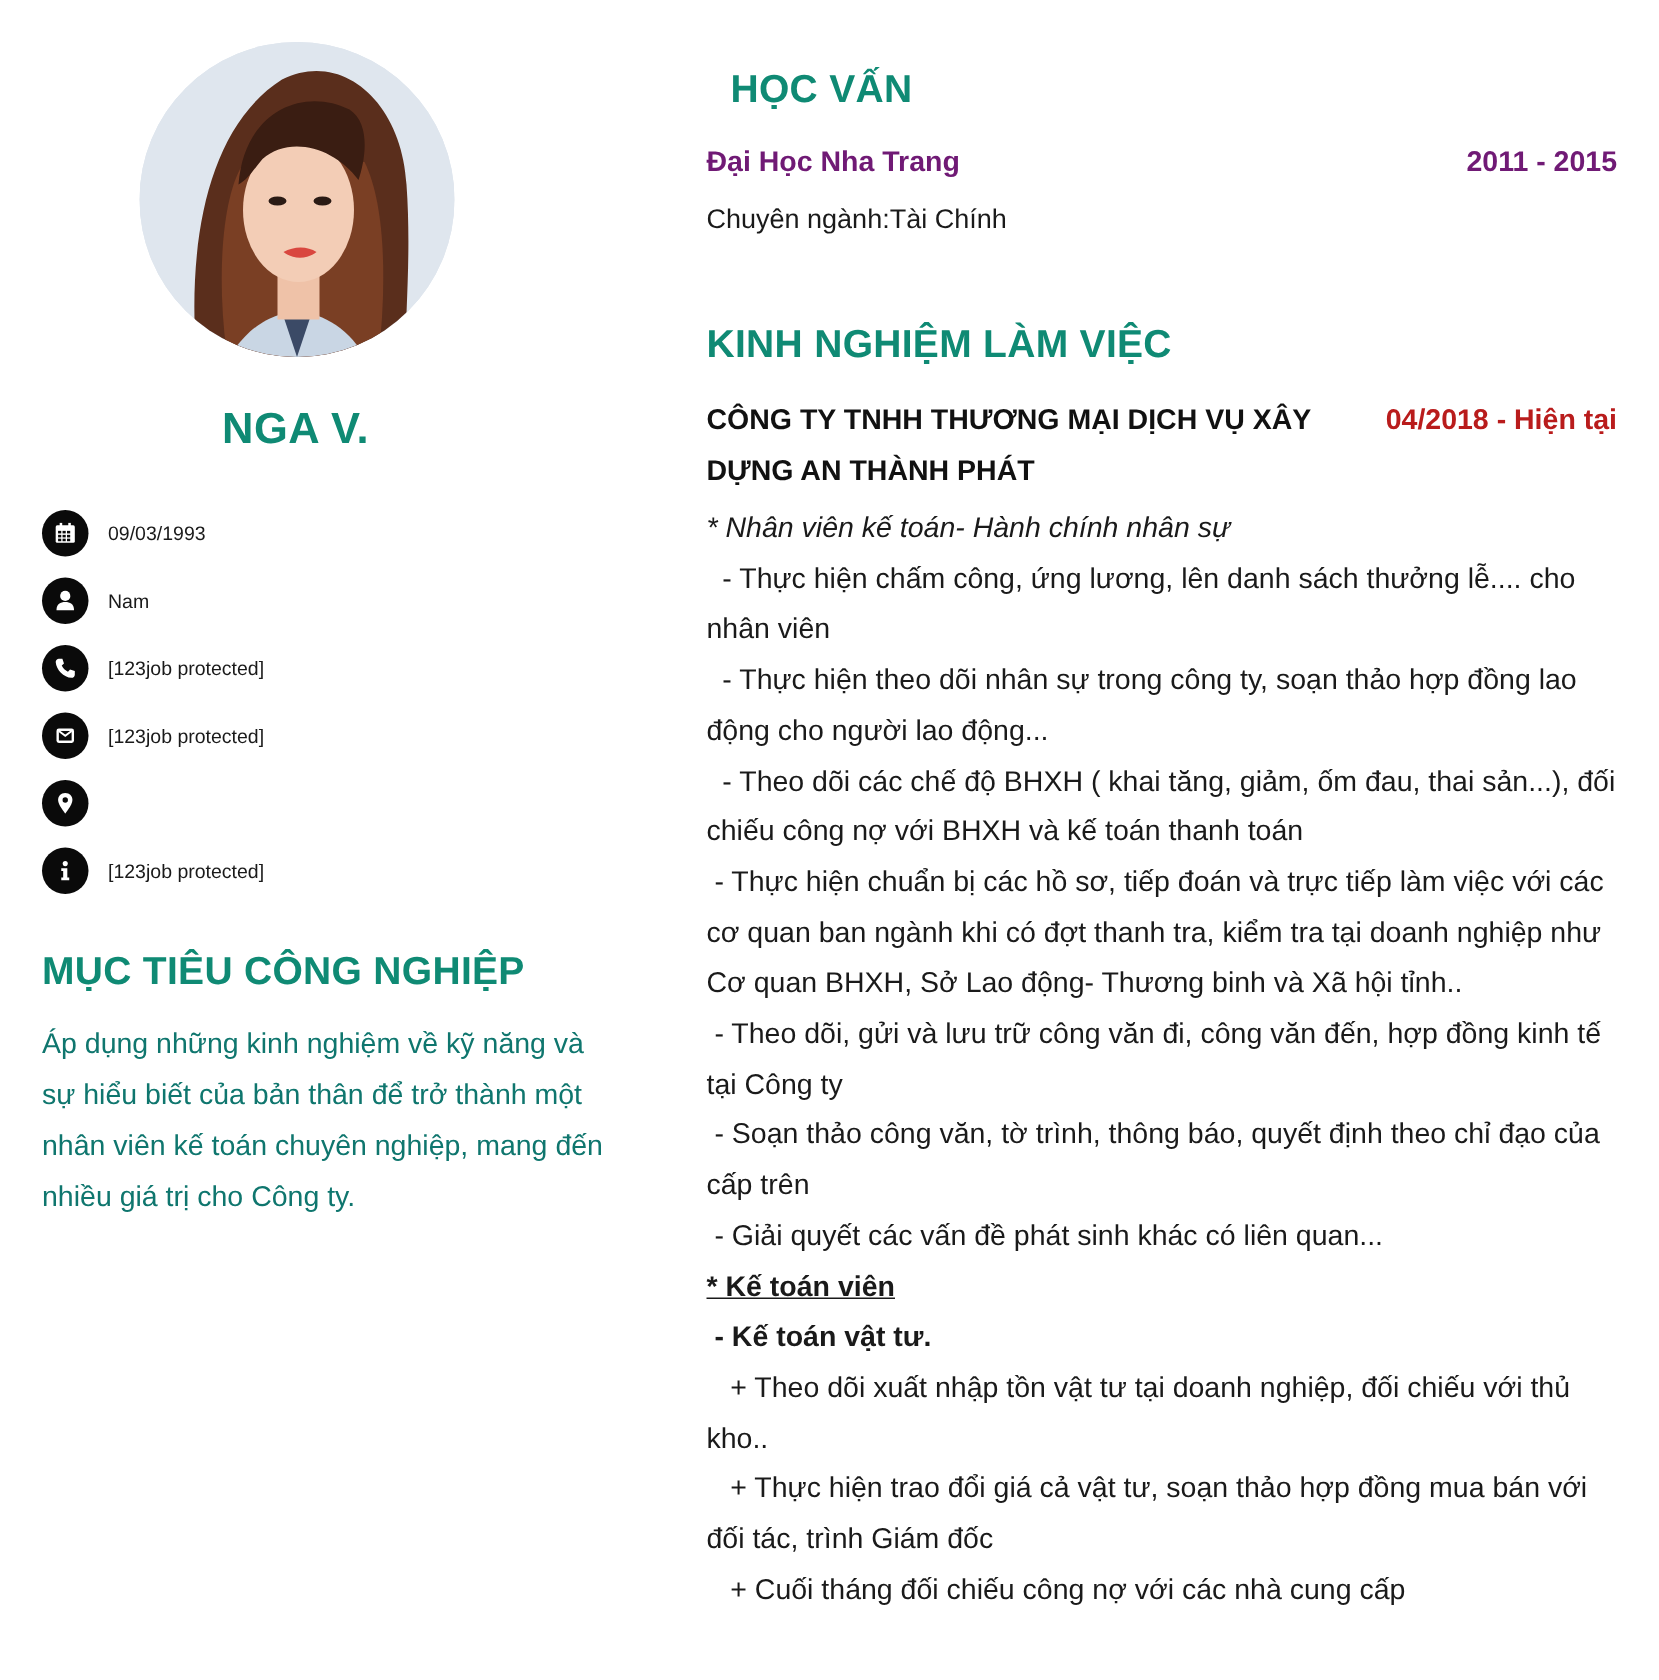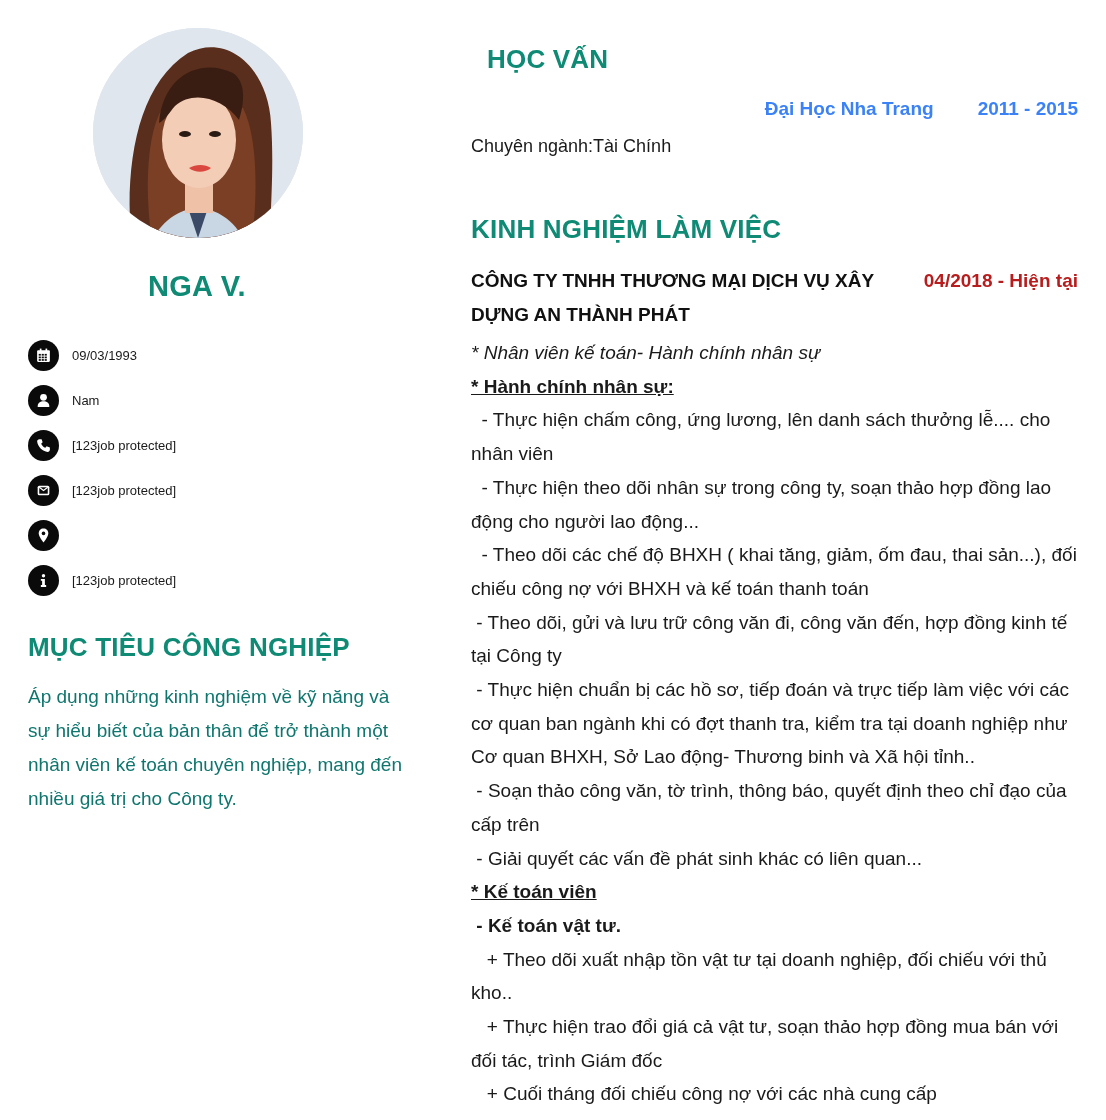--- a/index.html
+++ b/index.html
@@ -32,21 +32,21 @@
   .section-title {
     font-size: 26px; font-weight: bold; color: #0f8a74; letter-spacing: 0.2px;
   }
   .objective-title { position: absolute; left: 0; top: 632px; }
   .objective-text {
     position: absolute; left: 0; top: 680px; width: 385px;
     font-size: 19px; line-height: 34px; color: #0f766e;
   }
 
   .edu-title { position: absolute; left: 16px; top: 44px; }
-  .edu-row { position: absolute; left: 0; top: 98px; width: 607px; display: flex; justify-content: flex-end; font-size: 19px; font-weight: bold; color: #3b82f6; gap: 44px; }
+  .edu-row { position: absolute; left: 0; top: 98px; width: 607px; display: flex; justify-content: space-between; font-size: 19px; font-weight: bold; color: #701a75; }
   .edu-major { position: absolute; left: 0; top: 136px; font-size: 18px; color: #1a1a1a; }
 
   .exp-title { position: absolute; left: 0; top: 214px; }
   .exp-head { position: absolute; left: 0; top: 264px; width: 607px; display: flex; justify-content: space-between; }
   .exp-company { width: 430px; font-size: 19px; font-weight: bold; line-height: 34px; color: #111; }
   .exp-date { font-size: 19px; font-weight: bold; line-height: 34px; color: #b91c1c; white-space: nowrap; }
 
   .exp-body { position: absolute; left: 0; top: 336px; width: 607px; font-size: 19px; line-height: 33.7px; color: #1a1a1a; }
   .exp-body .line { white-space: pre-wrap; }
   .exp-body .role { font-style: italic; }
@@ -163,26 +163,25 @@
   <div class="edu-major">Chuyên ngành:Tài Chính</div>
 
   <div class="section-title exp-title">KINH NGHIỆM LÀM VIỆC</div>
   <div class="exp-head">
     <div class="exp-company">CÔNG TY TNHH THƯƠNG MẠI DỊCH VỤ XÂY DỰNG AN THÀNH PHÁT</div>
     <div class="exp-date">04/2018 - Hiện tại</div>
   </div>
 
   <div class="exp-body">
     <div class="line role">* Nhân viên kế toán- Hành chính nhân sự</div>
-    <div class="line sub">* Hành chính nhân sự:</div>
     <div class="line">  - Thực hiện chấm công, ứng lương, lên danh sách thưởng lễ.... cho nhân viên</div>
     <div class="line">  - Thực hiện theo dõi nhân sự trong công ty, soạn thảo hợp đồng lao động cho người lao động...</div>
     <div class="line">  - Theo dõi các chế độ BHXH ( khai tăng, giảm, ốm đau, thai sản...), đối chiếu công nợ với BHXH và kế toán thanh toán</div>
+    <div class="line"> - Thực hiện chuẩn bị các hồ sơ, tiếp đoán và trực tiếp làm việc với các cơ quan ban ngành khi có đợt thanh tra, kiểm tra tại doanh nghiệp như Cơ quan BHXH, Sở Lao động- Thương binh và Xã hội tỉnh..</div>
     <div class="line"> - Theo dõi, gửi và lưu trữ công văn đi, công văn đến, hợp đồng kinh tế tại Công ty</div>
-    <div class="line"> - Thực hiện chuẩn bị các hồ sơ, tiếp đoán và trực tiếp làm việc với các cơ quan ban ngành khi có đợt thanh tra, kiểm tra tại doanh nghiệp như Cơ quan BHXH, Sở Lao động- Thương binh và Xã hội tỉnh..</div>
     <div class="line"> - Soạn thảo công văn, tờ trình, thông báo, quyết định theo chỉ đạo của cấp trên</div>
     <div class="line"> - Giải quyết các vấn đề phát sinh khác có liên quan...</div>
     <div class="line sub">* Kế toán viên</div>
     <div class="line bold"> - Kế toán vật tư.</div>
     <div class="line">   + Theo dõi xuất nhập tồn vật tư tại doanh nghiệp, đối chiếu với thủ kho..</div>
     <div class="line">   + Thực hiện trao đổi giá cả vật tư, soạn thảo hợp đồng mua bán với đối tác, trình Giám đốc</div>
     <div class="line">   + Cuối tháng đối chiếu công nợ với các nhà cung cấp</div>
   </div>
 </div>
 

